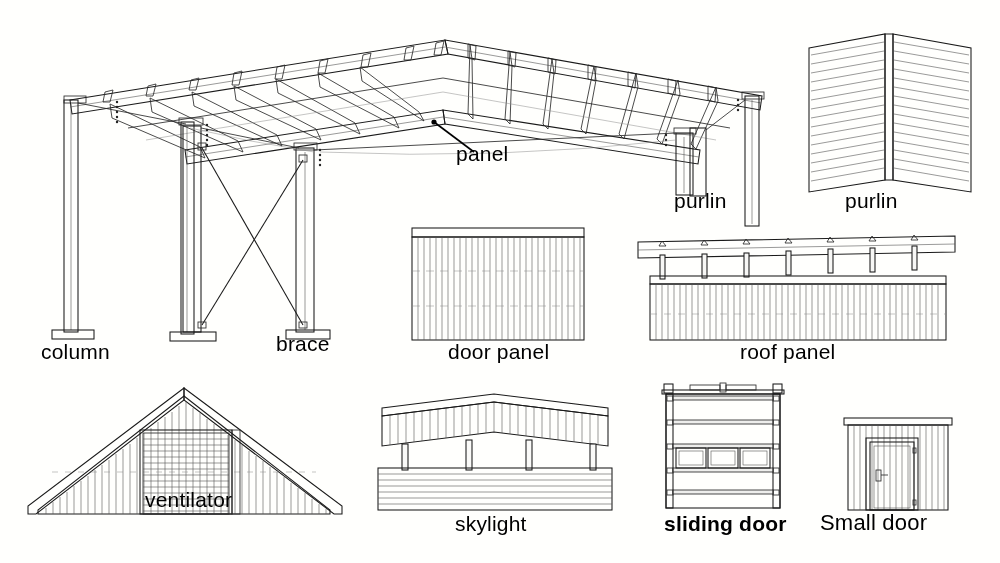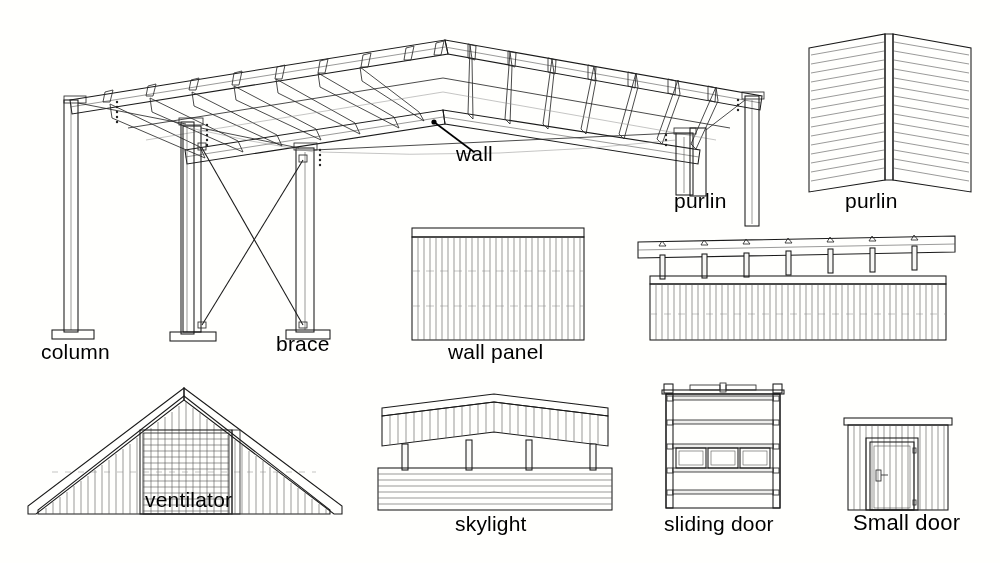--- a/index.html
+++ b/index.html
@@ -547,24 +547,25 @@
       <rect class="thin" x="34" y="34" width="36" height="62" fill="#fdfdfb"></rect>
 
       <rect class="ln2" x="36" y="58" width="5" height="11" fill="#d8d8d6"></rect>
       <line class="ln2" x1="41" y1="63" x2="48" y2="63"></line>
 
       <rect class="ln2" x="73" y="36" width="3" height="5" fill="#999"></rect>
       <rect class="ln2" x="73" y="88" width="3" height="5" fill="#999"></rect>
     </svg>
   </div>
 
-  <div class="label" style="left:456px; top:142px;">wall</div>
+  <div class="label" style="left:456px; top:142px;">panel</div>
   <div class="label" style="left:41px;  top:340px;">column</div>
   <div class="label" style="left:276px; top:332px;">brace</div>
   <div class="label" style="left:674px; top:189px;">purlin</div>
   <div class="label" style="left:845px; top:189px;">purlin</div>
-  <div class="label" style="left:448px; top:340px;">wall panel</div>
+  <div class="label" style="left:448px; top:340px;">door panel</div>
+  <div class="label" style="left:740px; top:340px;">roof panel</div>
   <div class="label" style="left:145px; top:488px;">ventilator</div>
   <div class="label" style="left:455px; top:512px;text-align:center;">skylight</div>
-  <div class="label" style="left:664px; top:512px;">sliding door</div>
-  <div class="label" style="left:820px; top:510px; font-size:22px;margin-left:33px;">Small door</div>
+  <div class="label" style="left:664px; top:512px;font-weight:bold;">sliding door</div>
+  <div class="label" style="left:820px; top:510px; font-size:22px;">Small door</div>
 
 </div>
 
 </body></html>

